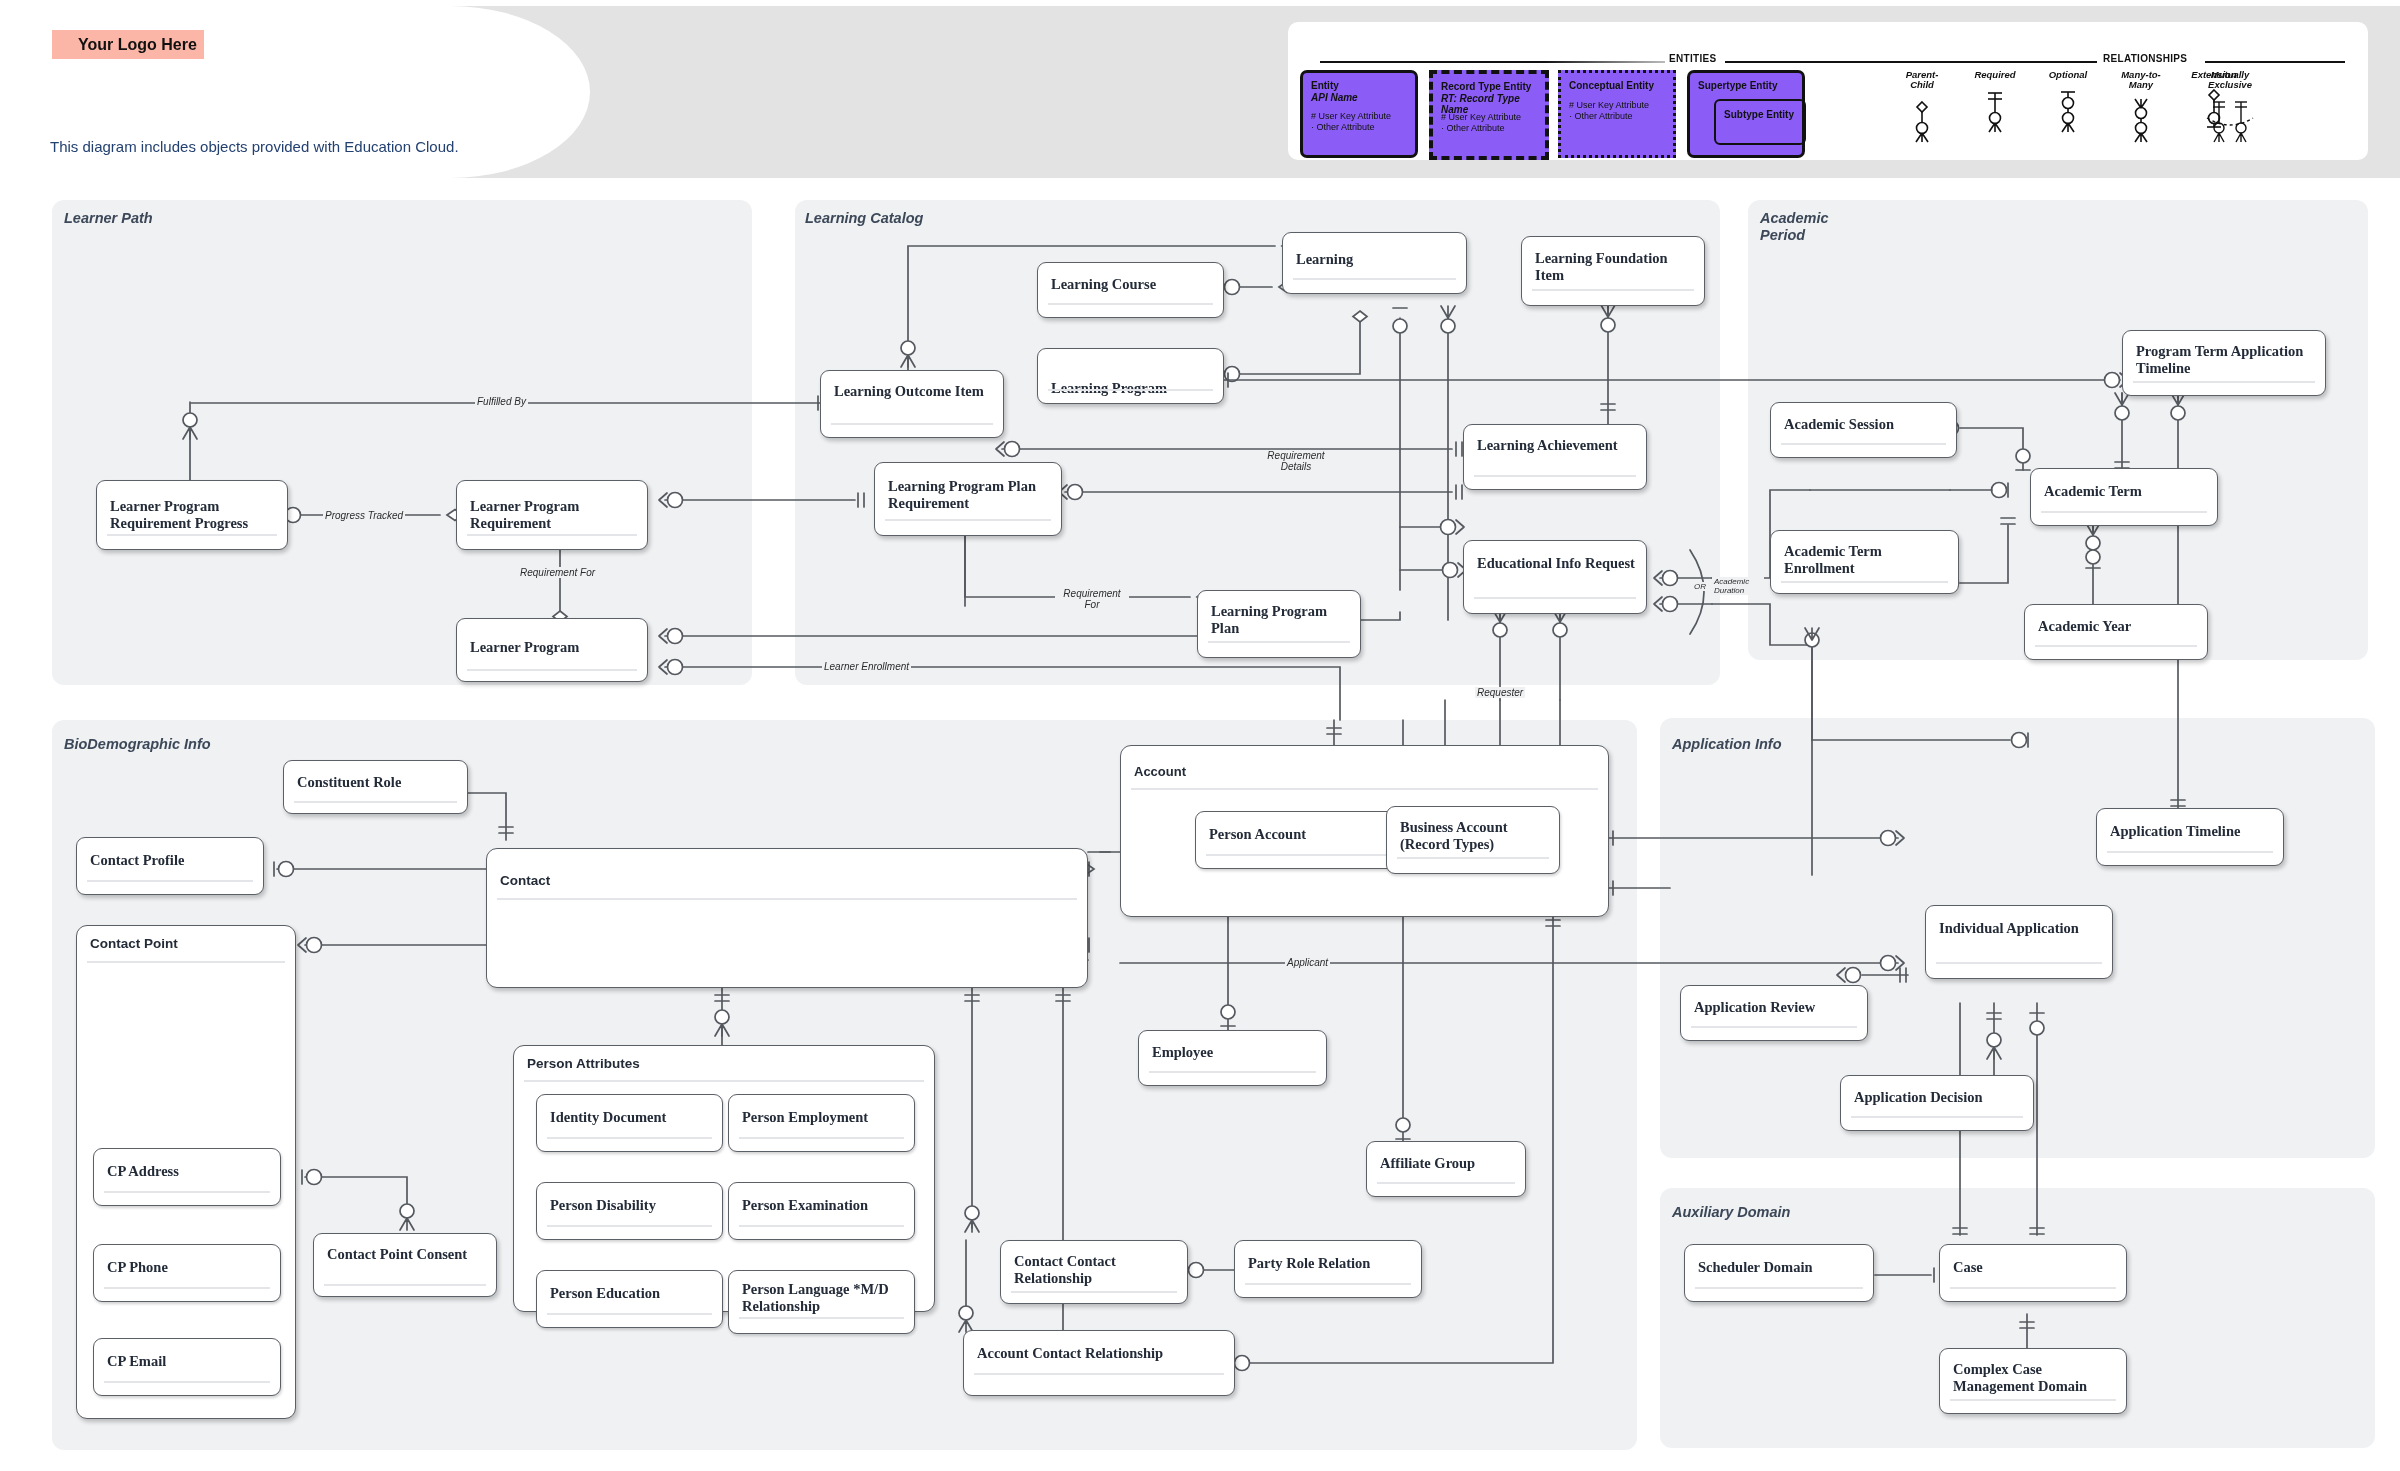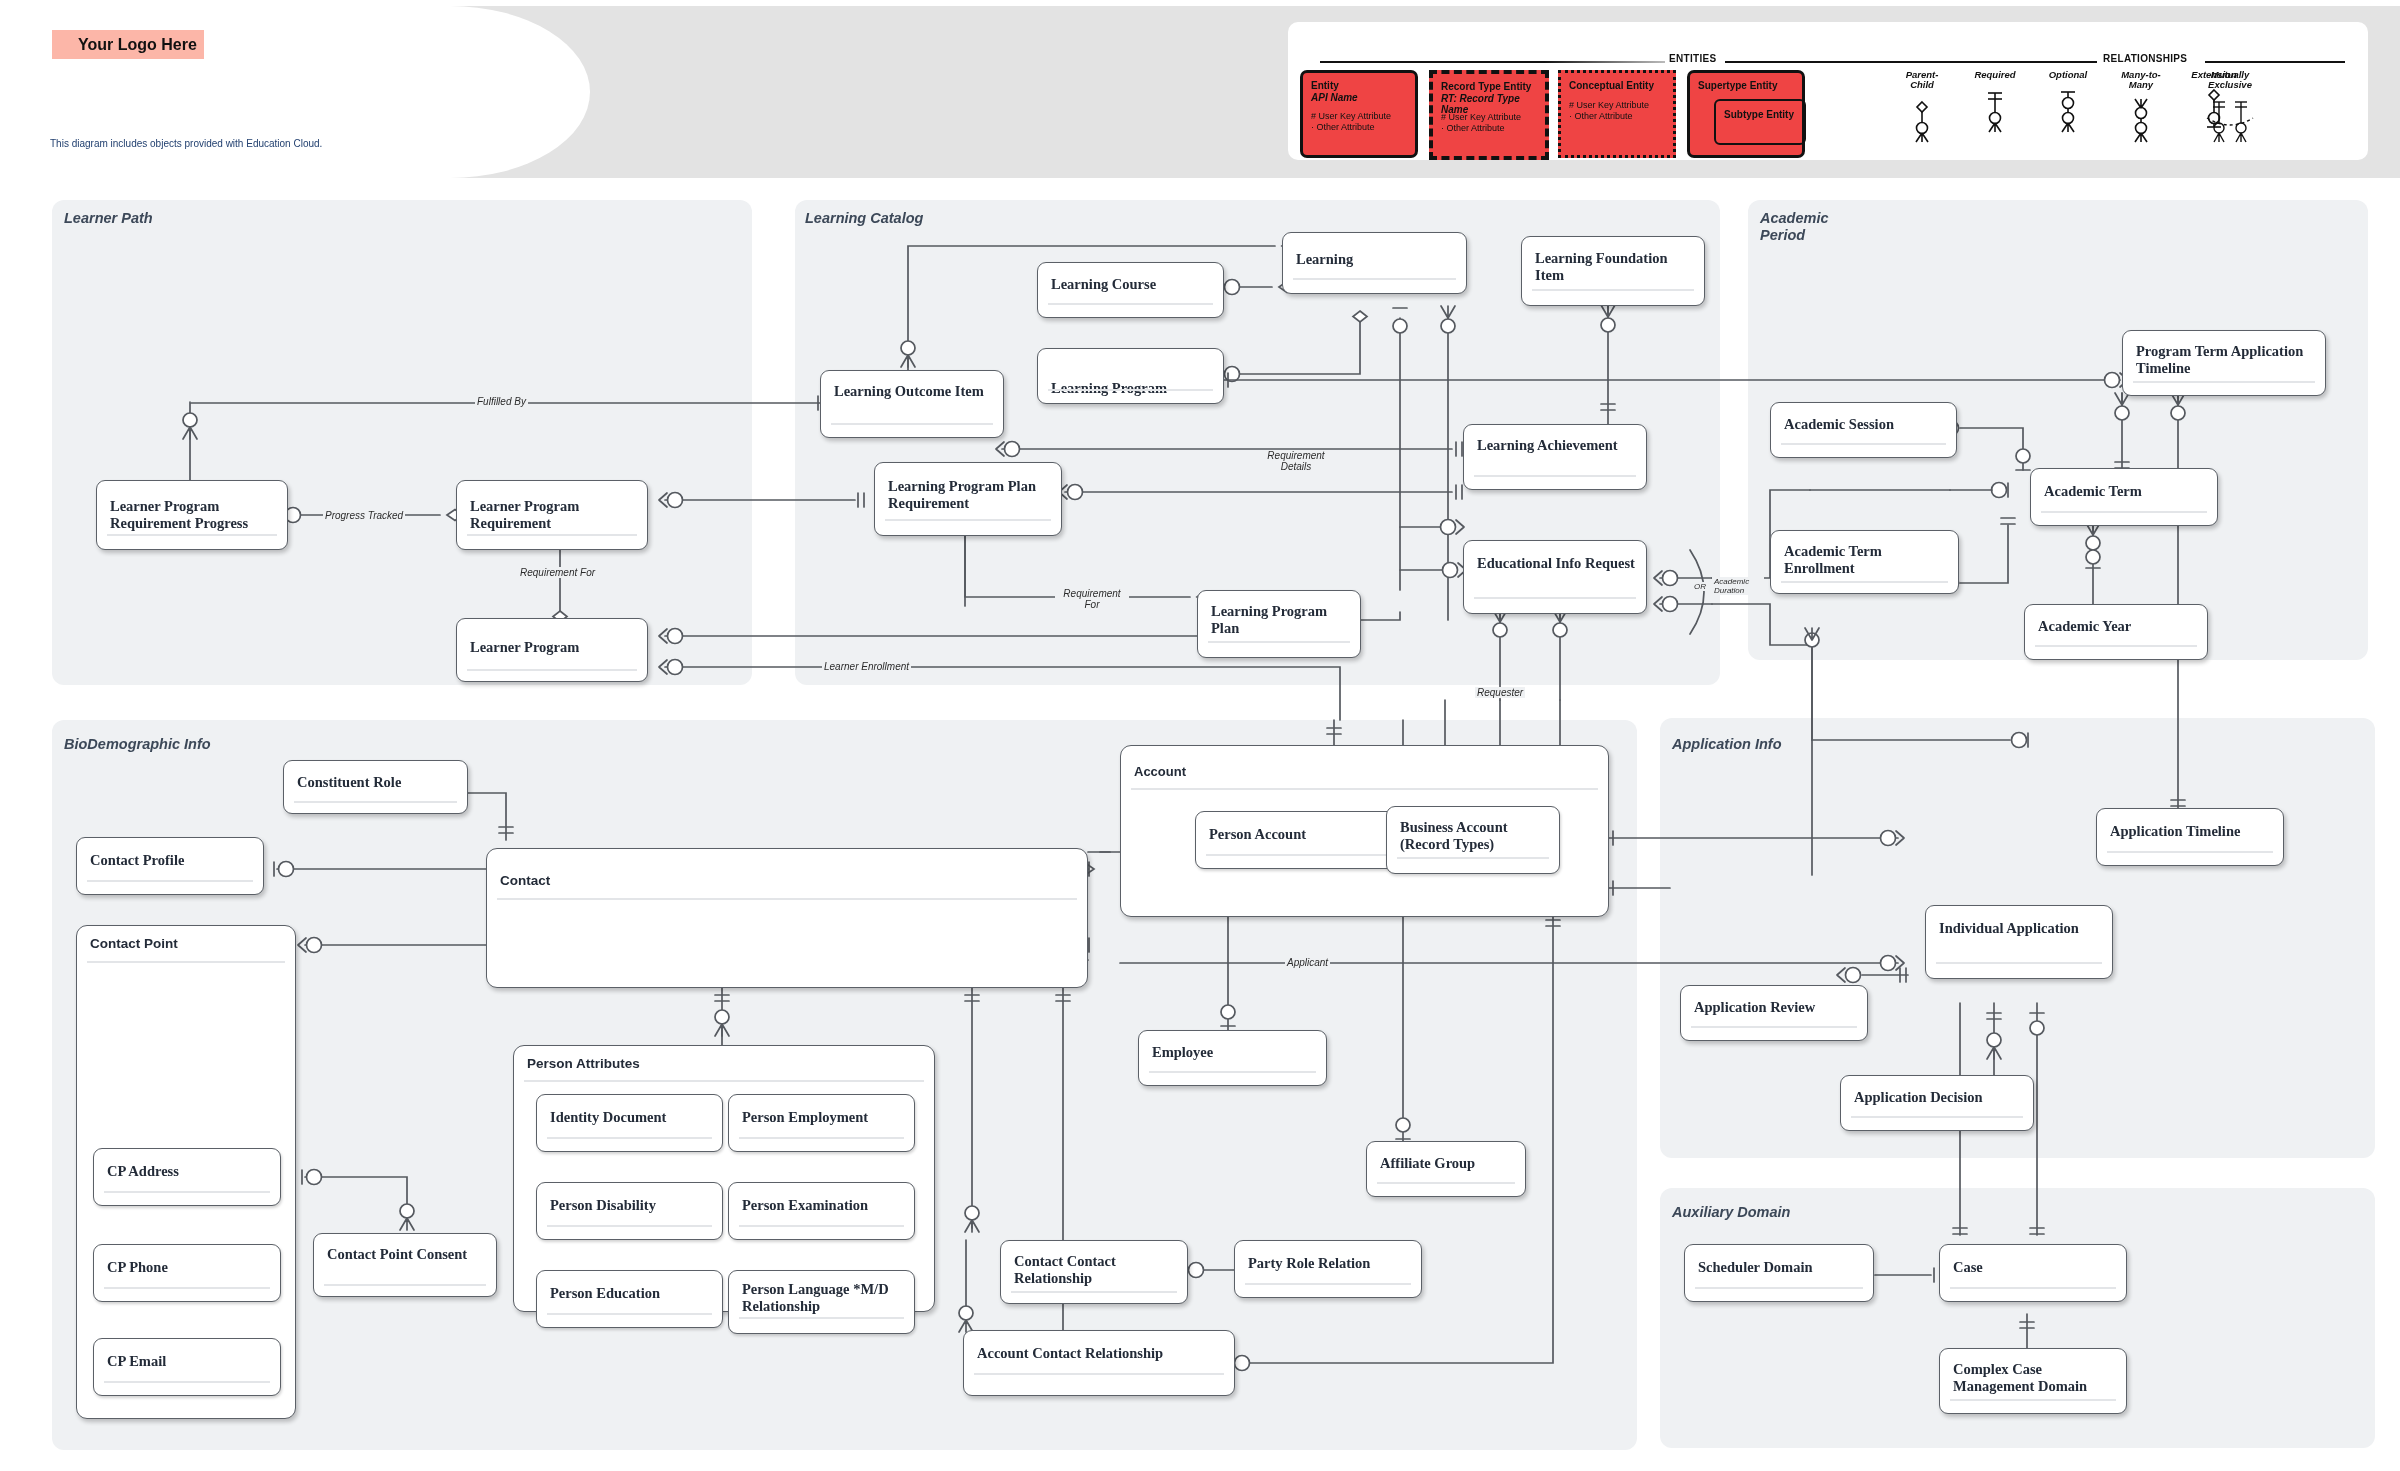--- a/index.html
+++ b/index.html
@@ -8,30 +8,30 @@
 
   
   #header{position:absolute;left:0;top:0;width:2400px;height:180px;background:#fff;}
   #header-band{position:absolute;left:450px;top:6px;width:1950px;height:172px;background:#e3e3e3;}
   #header-swoosh{position:absolute;left:450px;top:6px;width:140px;height:172px;
       background:#fff;border-radius:0 100% 100% 0 / 0 50% 50% 0;}
   #logo-chip{position:absolute;left:52px;top:30px;width:152px;height:29px;background:#fcb6a8;}
   #logo-chip span{position:absolute;left:26px;top:6px;font-size:16px;font-weight:bold;color:#111;}
   #main-title{position:absolute;left:49px;top:62px;width:390px;font-size:27px;
       line-height:34px;color:#234170;font-weight:normal;}
-  #subtitle{position:absolute;left:50px;top:138px;font-size:10px;color:#234170;text-align:right;}
+  #subtitle{position:absolute;left:50px;top:138px;font-size:15px;color:#234170;text-align:right;}
 
   
   #legend{position:absolute;left:1288px;top:22px;width:1080px;height:138px;
       background:#fff;border-radius:10px;}
   .legend-rule{position:absolute;height:2px;background:#111;top:39px;}
   .legend-rule.grad{background:linear-gradient(to right,#111,#111 65%,#bbb);}
   .legend-cap{position:absolute;top:31px;font-size:10px;font-weight:bold;color:#111;
       letter-spacing:.3px;}
-  .lg-box{position:absolute;background:#ef4444;}
+  .lg-box{position:absolute;background:#8b5cf6;}
   .lg-box .ln1{position:absolute;left:8px;top:7px;font-size:10px;font-weight:bold;color:#111;}
   .lg-box .ln2{position:absolute;left:8px;top:19px;font-size:10px;font-weight:bold;
       font-style:italic;color:#111;}
   .lg-box .at1{position:absolute;left:8px;top:38px;font-size:9px;color:#111;}
   .lg-box .at2{position:absolute;left:8px;top:49px;font-size:9px;color:#111;}
   .rel-col{position:absolute;top:48px;width:74px;text-align:center;}
   .rel-col .lbl{font-size:9.5px;font-style:italic;font-weight:bold;color:#111;line-height:10px;}
 
   
   .zone{position:absolute;background:#eff1f3;border-radius:12px;}

